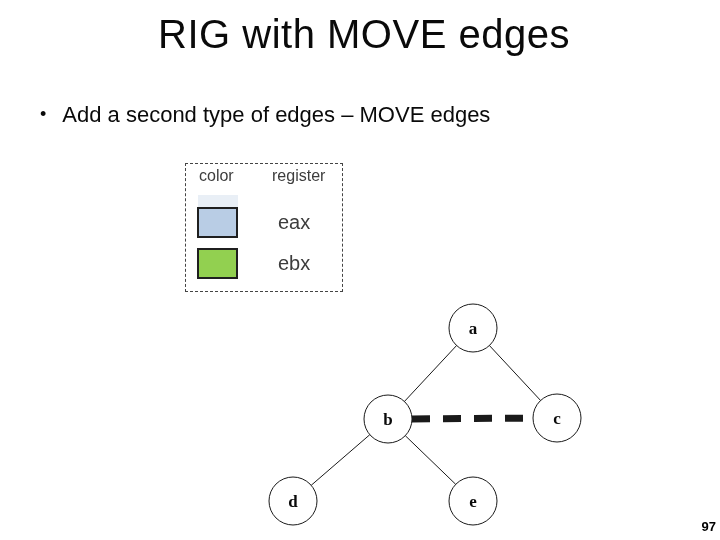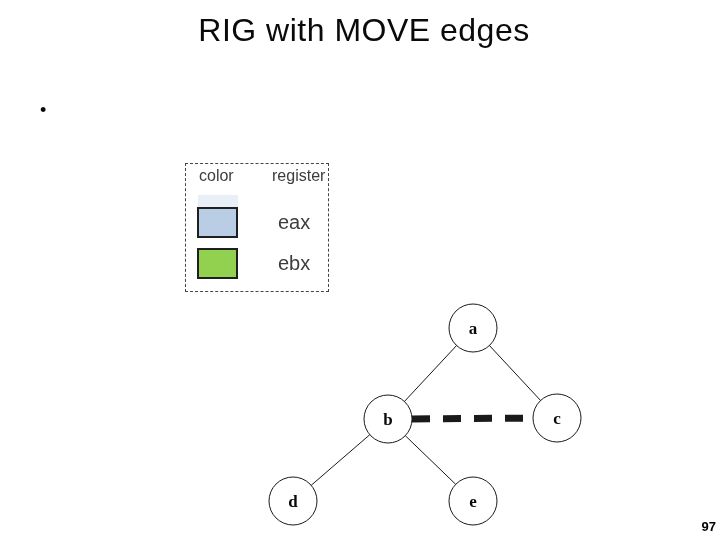--- a/index.html
+++ b/index.html
@@ -9,42 +9,42 @@
     width: 720px; height: 540px;
     background: #ffffff;
     overflow: hidden;
     font-family: "Liberation Sans", sans-serif;
     color: #111;
   }
   .slide-title {
     position: absolute;
     top: 12px; left: 8px; right: 0;
     text-align: center;
-    font-size: 32px;
+    font-size: 40px;
     letter-spacing: 0.5px;
     color: #0a0a0a;
   }
   .bullet-row {
     position: absolute;
     top: 102px; left: 40px; right: 20px;
     display: flex;
     align-items: baseline;
     font-size: 22px;
     color: #0a0a0a;
   }
   .bullet-marker {
     font-size: 18px;
     margin-right: 16px;
     position: relative;
     top: -2px;
   }
   .legend-box {
     position: absolute;
     left: 185px; top: 163px;
-    width: 144px; height: 129px;
+    width: 158px; height: 129px;
     border: 1px dashed #444;
     background: #ffffff;
   }
   .legend-box .hdr {
     position: absolute;
     top: 3px;
     font-size: 16px;
     color: #3d3d3d;
   }
   .hdr-color { left: 13px; }
@@ -104,20 +104,21 @@
     color: #000000;
   }
 </style>
 </head>
 <body>
 
 <div class="slide-title">RIG with MOVE edges</div>
 
 <div class="bullet-row">
   <span class="bullet-marker">•</span>
+  <span>Add a second type of edges – MOVE edges</span>
 </div>
 
 <div class="legend-box">
   <span class="hdr hdr-color">color</span>
   <span class="hdr hdr-register">register</span>
   <span class="swatch-faded"></span>
   <span class="swatch swatch-1" style="background: rgb(185, 205, 229);"></span>
   <span class="reg-label reg-1">eax</span>
   <span class="swatch swatch-2" style="background: rgb(146, 208, 80);"></span>
   <span class="reg-label reg-2">ebx</span>

